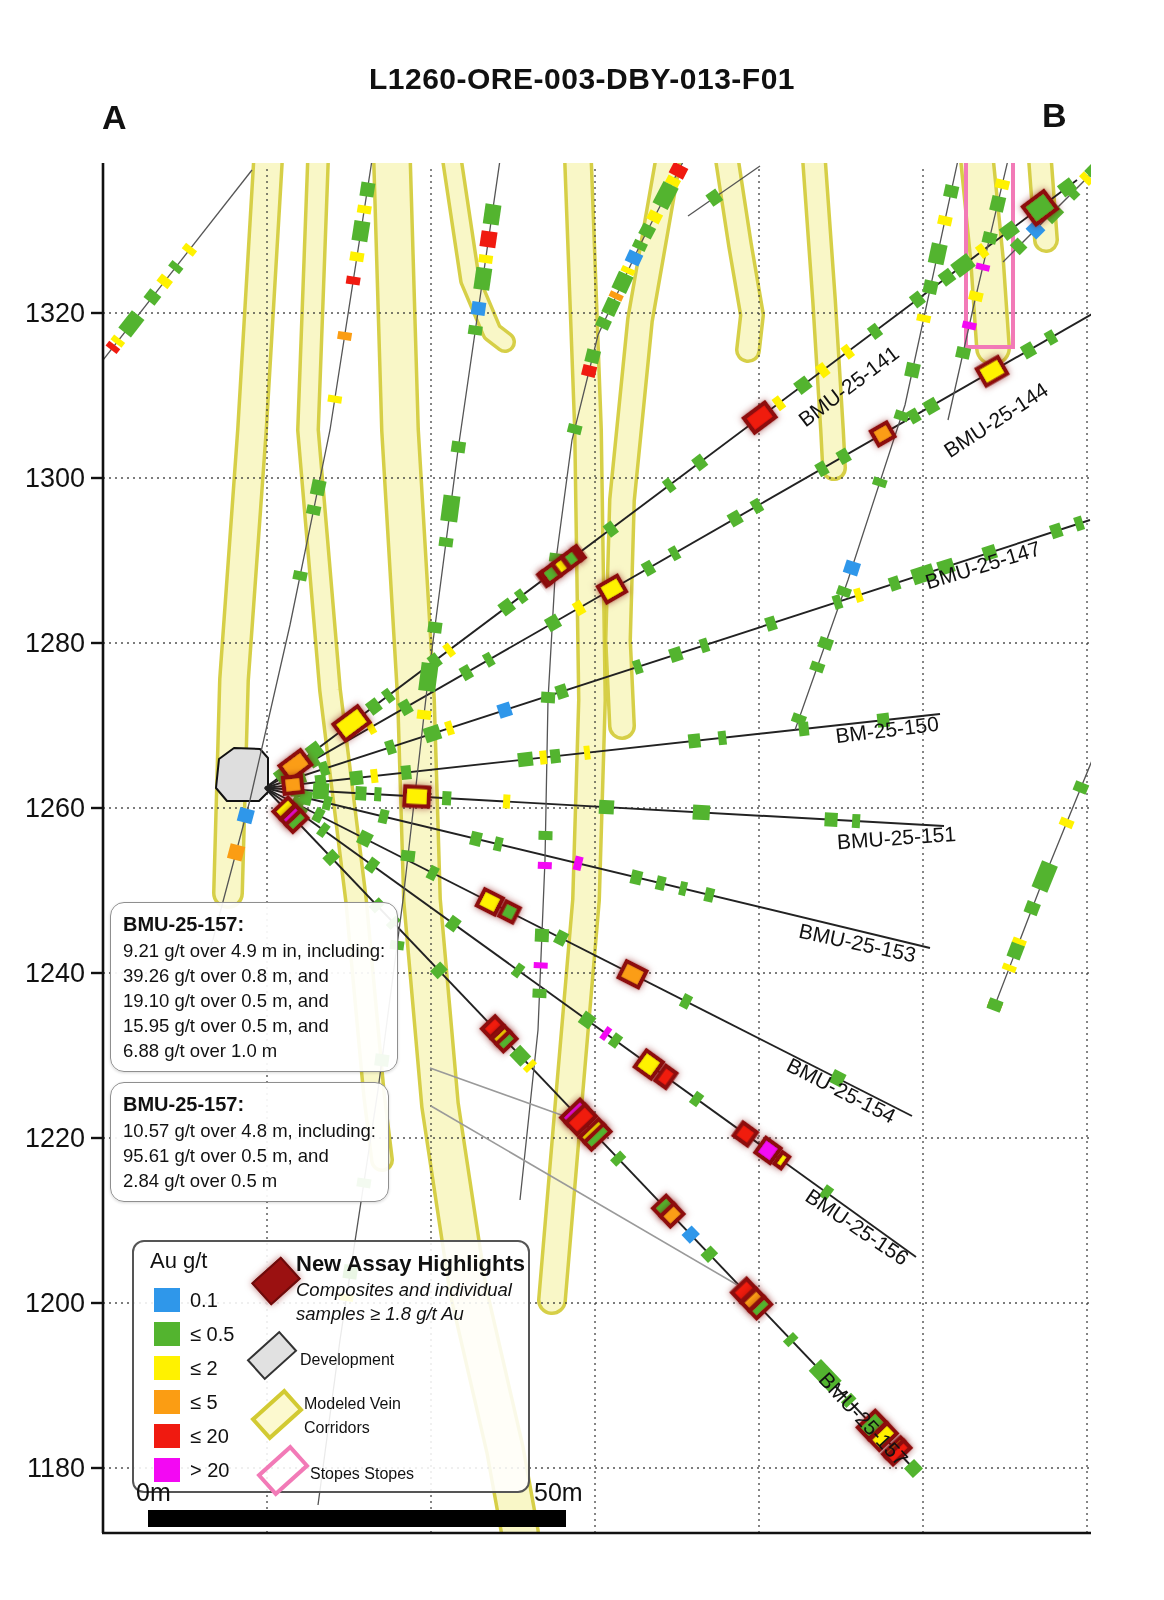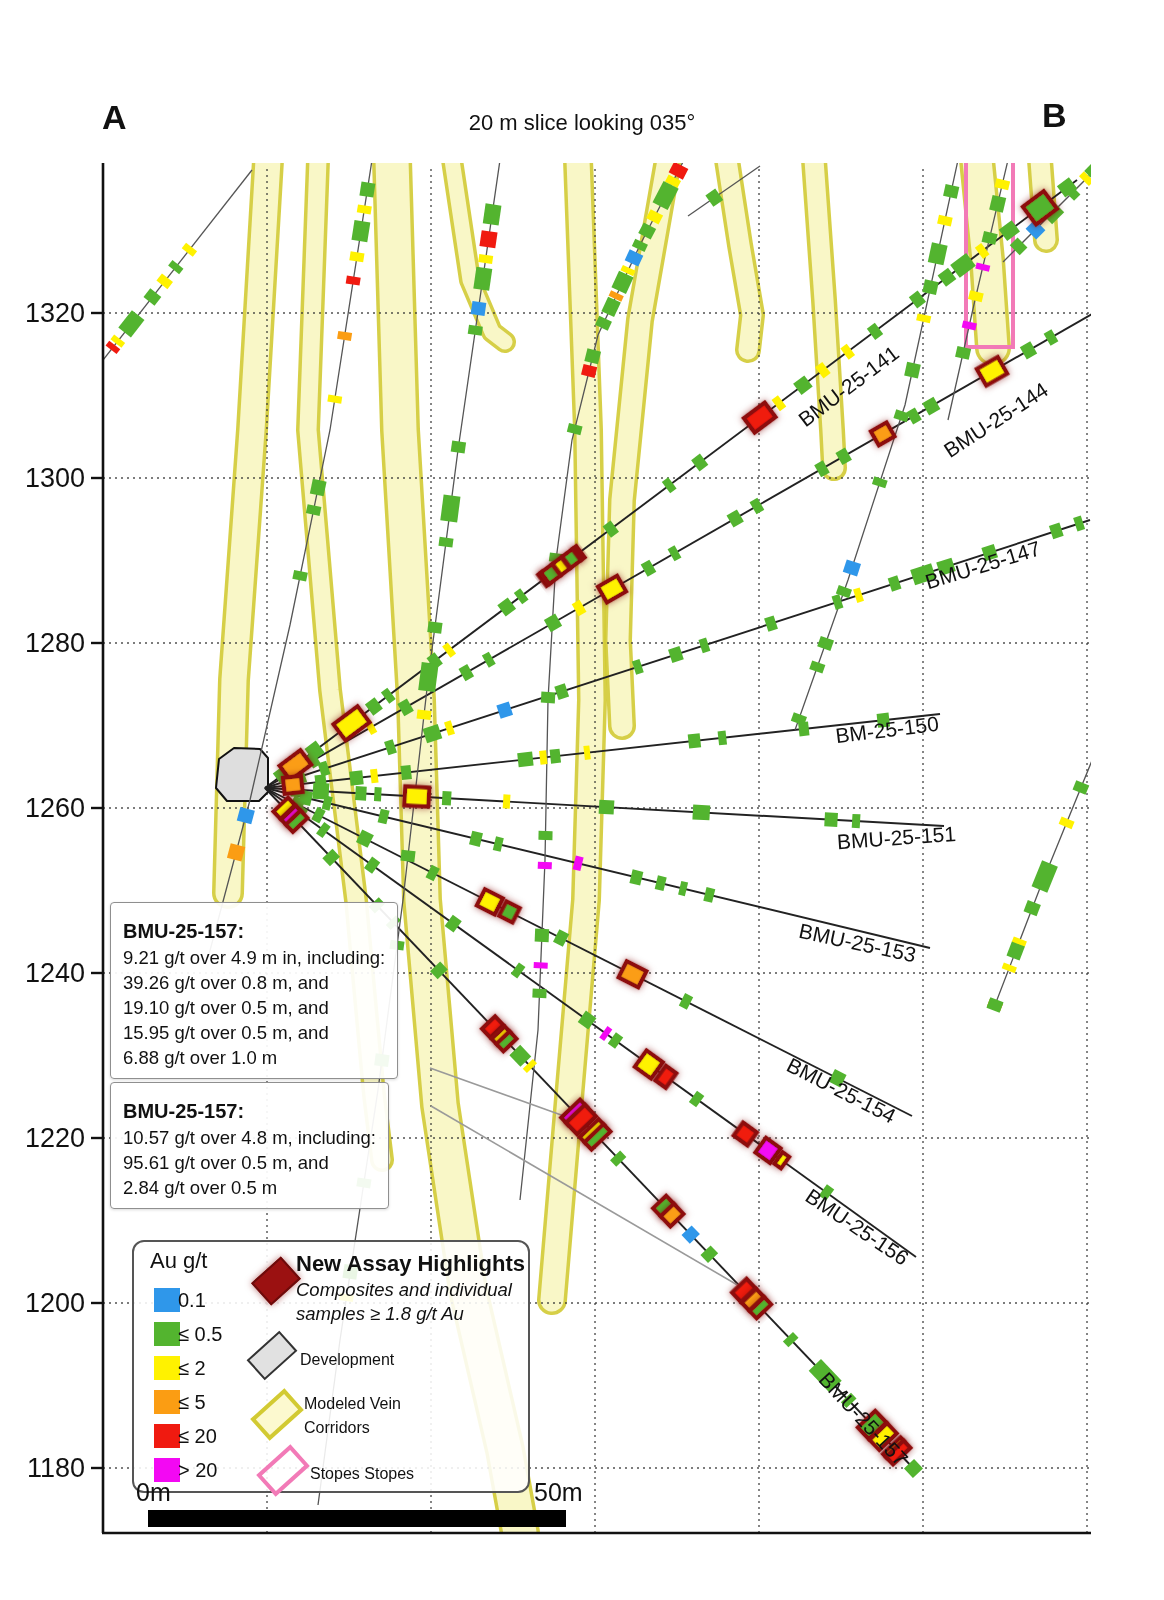--- a/index.html
+++ b/index.html
@@ -6,29 +6,29 @@
   #page{position:relative;width:1164px;height:1600px;background:#fff;overflow:hidden;
         font-family:"Liberation Sans",sans-serif;color:#111;}
   #plot-svg{position:absolute;left:0;top:0;}
   .hdr{position:absolute;left:0;right:0;text-align:center;}
   #title{top:62px;font-size:30px;font-weight:700;letter-spacing:.5px;}
   #subtitle{top:110px;font-size:22px;}
   .corner{position:absolute;font-size:34px;font-weight:700;}
   #corner-a{left:102px;top:98px;}
   #corner-b{left:1042px;top:96px;}
   .ann{position:absolute;background:rgba(255,255,255,.93);border:1.5px solid #8f8f8f;
-       border-radius:4px;padding:15px 12px 8px 12px;box-shadow:0 1px 3px rgba(0,0,0,.15);}
+       border-radius:14px;padding:8px 12px 8px 12px;box-shadow:0 1px 3px rgba(0,0,0,.15);}
   .ann-title{font-size:20px;font-weight:700;line-height:27px;white-space:nowrap;}
   .ann-line{font-size:18.5px;line-height:25px;white-space:nowrap;}
   #legend{position:absolute;left:132px;top:1228px;width:394px;height:249px;
           background:rgba(255,255,255,.88);border:2px solid #555;border-radius:12px;margin-top:12px;}
   #au-header{position:absolute;left:16px;top:6px;font-size:22px;}
   .au-row{position:absolute;left:20px;height:26px;}
   .swatch{position:absolute;left:0;top:0;width:26px;height:24px;display:inline-block;}
-  .au-label{position:absolute;left:24px;top:0;font-size:20px;line-height:24px;white-space:nowrap;}
+  .au-label{position:absolute;left:36px;top:0;font-size:20px;line-height:24px;white-space:nowrap;}
   .leg-icon{position:absolute;}
   #assay-icon{left:122px;top:24px;width:36px;height:26px;background:#9b1111;border:2px solid #6d0b0b;
               transform:rotate(-42deg);box-shadow:0 0 7px rgba(130,10,10,.55);}
   #dev-icon{left:116px;top:100px;width:40px;height:23px;background:#e1e1e1;border:2.5px solid #333;
             transform:rotate(-42deg);}
   #corr-icon{left:120px;top:158px;width:38px;height:21px;background:#fcf9cf;border:4px solid #d2ca33;
              transform:rotate(-42deg);}
   #stope-icon{left:126px;top:214px;width:38px;height:21px;background:transparent;border:4px solid #f27ab7;
               transform:rotate(-42deg);}
   .leg-text{position:absolute;font-size:16px;line-height:24px;white-space:nowrap;}
@@ -399,21 +399,21 @@
       <line x1="91" y1="973" x2="103" y2="973" stroke="#111" stroke-width="2.4"></line>
       <text x="85" y="982" text-anchor="end" font-size="27" fill="#111">1240</text>
       <line x1="91" y1="1138" x2="103" y2="1138" stroke="#111" stroke-width="2.4"></line>
       <text x="85" y="1147" text-anchor="end" font-size="27" fill="#111">1220</text>
       <line x1="91" y1="1303" x2="103" y2="1303" stroke="#111" stroke-width="2.4"></line>
       <text x="85" y="1312" text-anchor="end" font-size="27" fill="#111">1200</text>
       <line x1="91" y1="1468" x2="103" y2="1468" stroke="#111" stroke-width="2.4"></line>
       <text x="85" y="1477" text-anchor="end" font-size="27" fill="#111">1180</text>
     </svg>
 
-  <div id="subtitle" class="hdr">20 m slice looking 035°</div>
+  <div id="title" class="hdr">L1260-ORE-003-DBY-013-F01</div>
   <div id="corner-a" class="corner">A</div>
   <div id="corner-b" class="corner">B</div>
 
   <div class="ann" style="left:110px;top:902px;">
     <div class="ann-title">BMU-25-157:</div>
     <div class="ann-line">9.21 g/t over 4.9 m in, including:</div>
     <div class="ann-line">39.26 g/t over 0.8 m, and</div>
     <div class="ann-line">19.10 g/t over 0.5 m, and</div>
     <div class="ann-line">15.95 g/t over 0.5 m, and</div>
     <div class="ann-line">6.88 g/t over 1.0 m</div>

